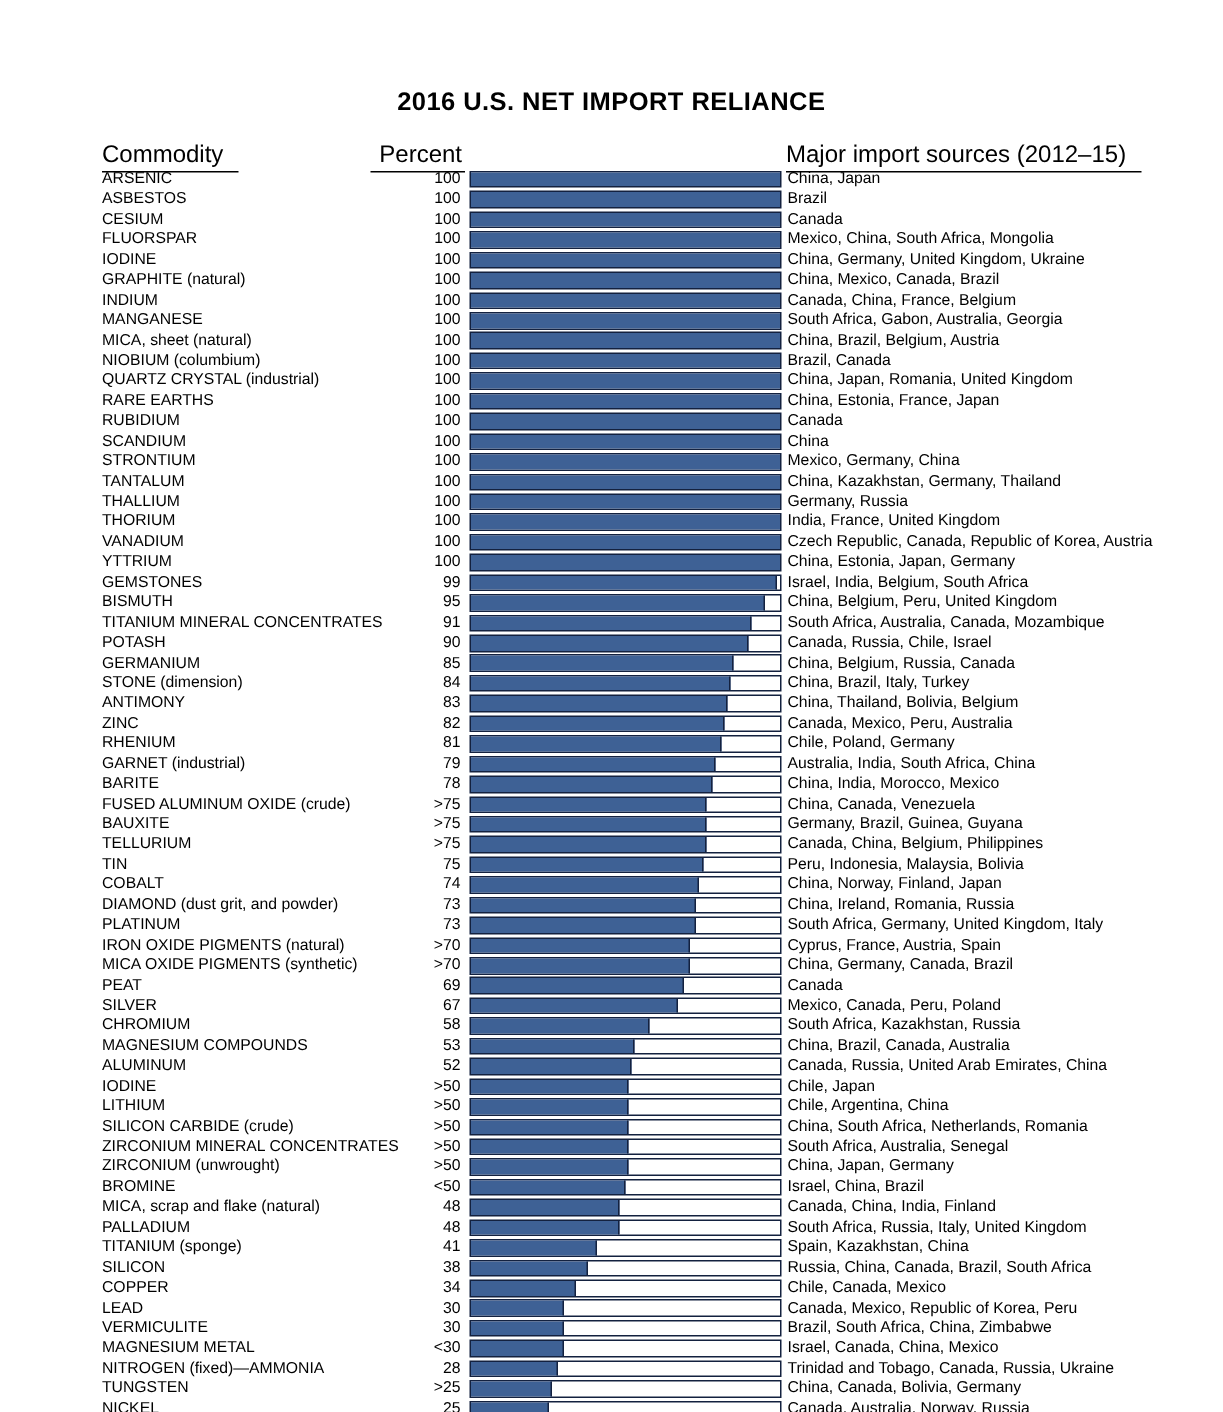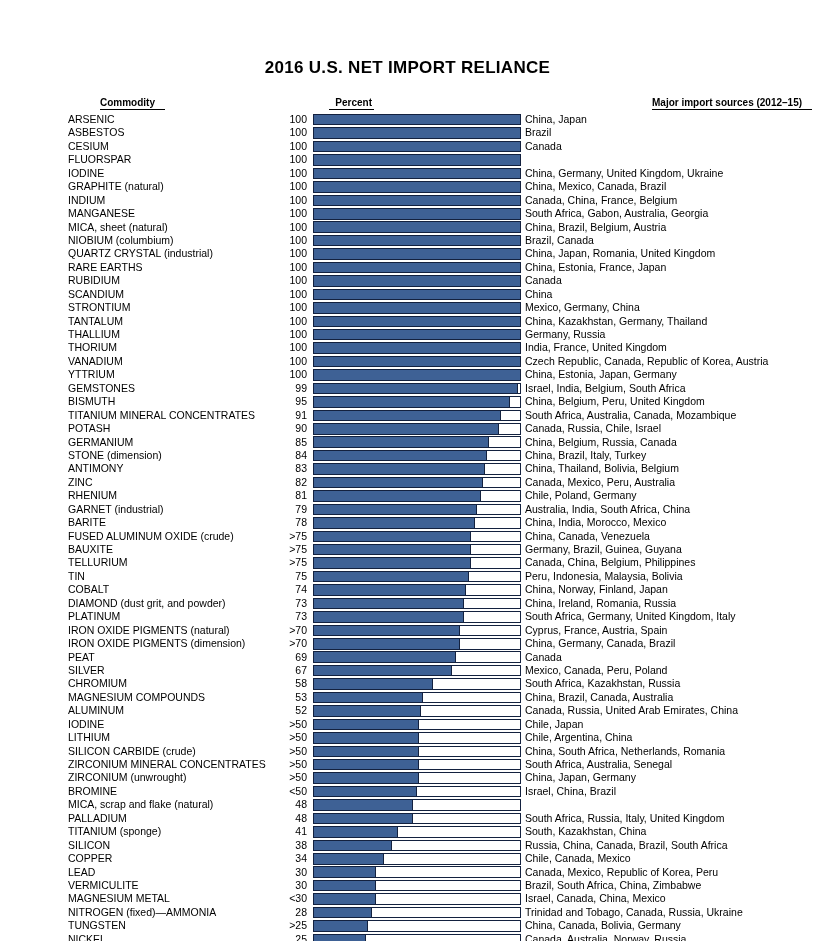--- a/index.html
+++ b/index.html
@@ -21,23 +21,22 @@
     letter-spacing: 0.3px;
   }
   .grid-row {
     display: grid;
     grid-template-columns: 68px 180px 62px 211px 1fr;
     align-items: center;
   }
   .header-row {
     margin-top: 17px;
     height: 16px;
-    font-size: 10px;
-    font-weight: bold;
-    gap: 32px;
+    font-size: 16px;
+    font-weight: normal;
   }
   .hdr { border-bottom: 1.5px solid #000; padding-bottom: 1px; }
   .hdr-commodity { justify-self: start; padding-right: 10px; }
   .hdr-percent { justify-self: end; padding-right: 2px; padding-left: 6px; }
   .hdr-sources { justify-self: start; margin-left: 3px; padding-right: 10px; }
   .rows { margin-top: 2px; }
   .row {
     height: 13.45px;
     font-size: 10.5px;
     line-height: 13.45px;
@@ -110,20 +109,21 @@
     </div>
 
     <div class="grid-row row">
       <span class="commodity">FLUORSPAR</span>
       <span class="percent">100</span>
       <span class="bar-cell">
         <span class="bar-track" style="display:block;">
           <span class="bar-fill full" style="display: block; width: 100%; background: rgb(62, 97, 149);"></span>
         </span>
       </span>
+      <span class="sources">Mexico, China, South Africa, Mongolia</span>
     </div>
 
     <div class="grid-row row">
       <span class="commodity">IODINE</span>
       <span class="percent">100</span>
       <span class="bar-cell">
         <span class="bar-track" style="display:block;">
           <span class="bar-fill full" style="display: block; width: 100%; background: rgb(62, 97, 149);"></span>
         </span>
       </span>
@@ -498,21 +498,21 @@
       <span class="percent">&gt;70</span>
       <span class="bar-cell">
         <span class="bar-track" style="display:block;">
           <span class="bar-fill" style="display: block; width: 71%; background: rgb(62, 97, 149);"></span>
         </span>
       </span>
       <span class="sources">Cyprus, France, Austria, Spain</span>
     </div>
 
     <div class="grid-row row">
-      <span class="commodity">IRON OXIDE PIGMENTS (dimension)</span>
+      <span class="commodity">MICA OXIDE PIGMENTS (synthetic)</span>
       <span class="percent">&gt;70</span>
       <span class="bar-cell">
         <span class="bar-track" style="display:block;">
           <span class="bar-fill" style="display: block; width: 71%; background: rgb(62, 97, 149);"></span>
         </span>
       </span>
       <span class="sources">China, Germany, Canada, Brazil</span>
     </div>
 
     <div class="grid-row row">
@@ -637,20 +637,21 @@
     </div>
 
     <div class="grid-row row">
       <span class="commodity">MICA, scrap and flake (natural)</span>
       <span class="percent">48</span>
       <span class="bar-cell">
         <span class="bar-track" style="display:block;">
           <span class="bar-fill" style="display: block; width: 48%; background: rgb(62, 97, 149);"></span>
         </span>
       </span>
+      <span class="sources">Canada, China, India, Finland</span>
     </div>
 
     <div class="grid-row row">
       <span class="commodity">PALLADIUM</span>
       <span class="percent">48</span>
       <span class="bar-cell">
         <span class="bar-track" style="display:block;">
           <span class="bar-fill" style="display: block; width: 48%; background: rgb(62, 97, 149);"></span>
         </span>
       </span>
@@ -658,21 +659,21 @@
     </div>
 
     <div class="grid-row row">
       <span class="commodity">TITANIUM (sponge)</span>
       <span class="percent">41</span>
       <span class="bar-cell">
         <span class="bar-track" style="display:block;">
           <span class="bar-fill" style="display: block; width: 41%; background: rgb(62, 97, 149);"></span>
         </span>
       </span>
-      <span class="sources">South, Kazakhstan, China</span>
+      <span class="sources">Spain, Kazakhstan, China</span>
     </div>
 
     <div class="grid-row row">
       <span class="commodity">SILICON</span>
       <span class="percent">38</span>
       <span class="bar-cell">
         <span class="bar-track" style="display:block;">
           <span class="bar-fill" style="display: block; width: 38%; background: rgb(62, 97, 149);"></span>
         </span>
       </span>

